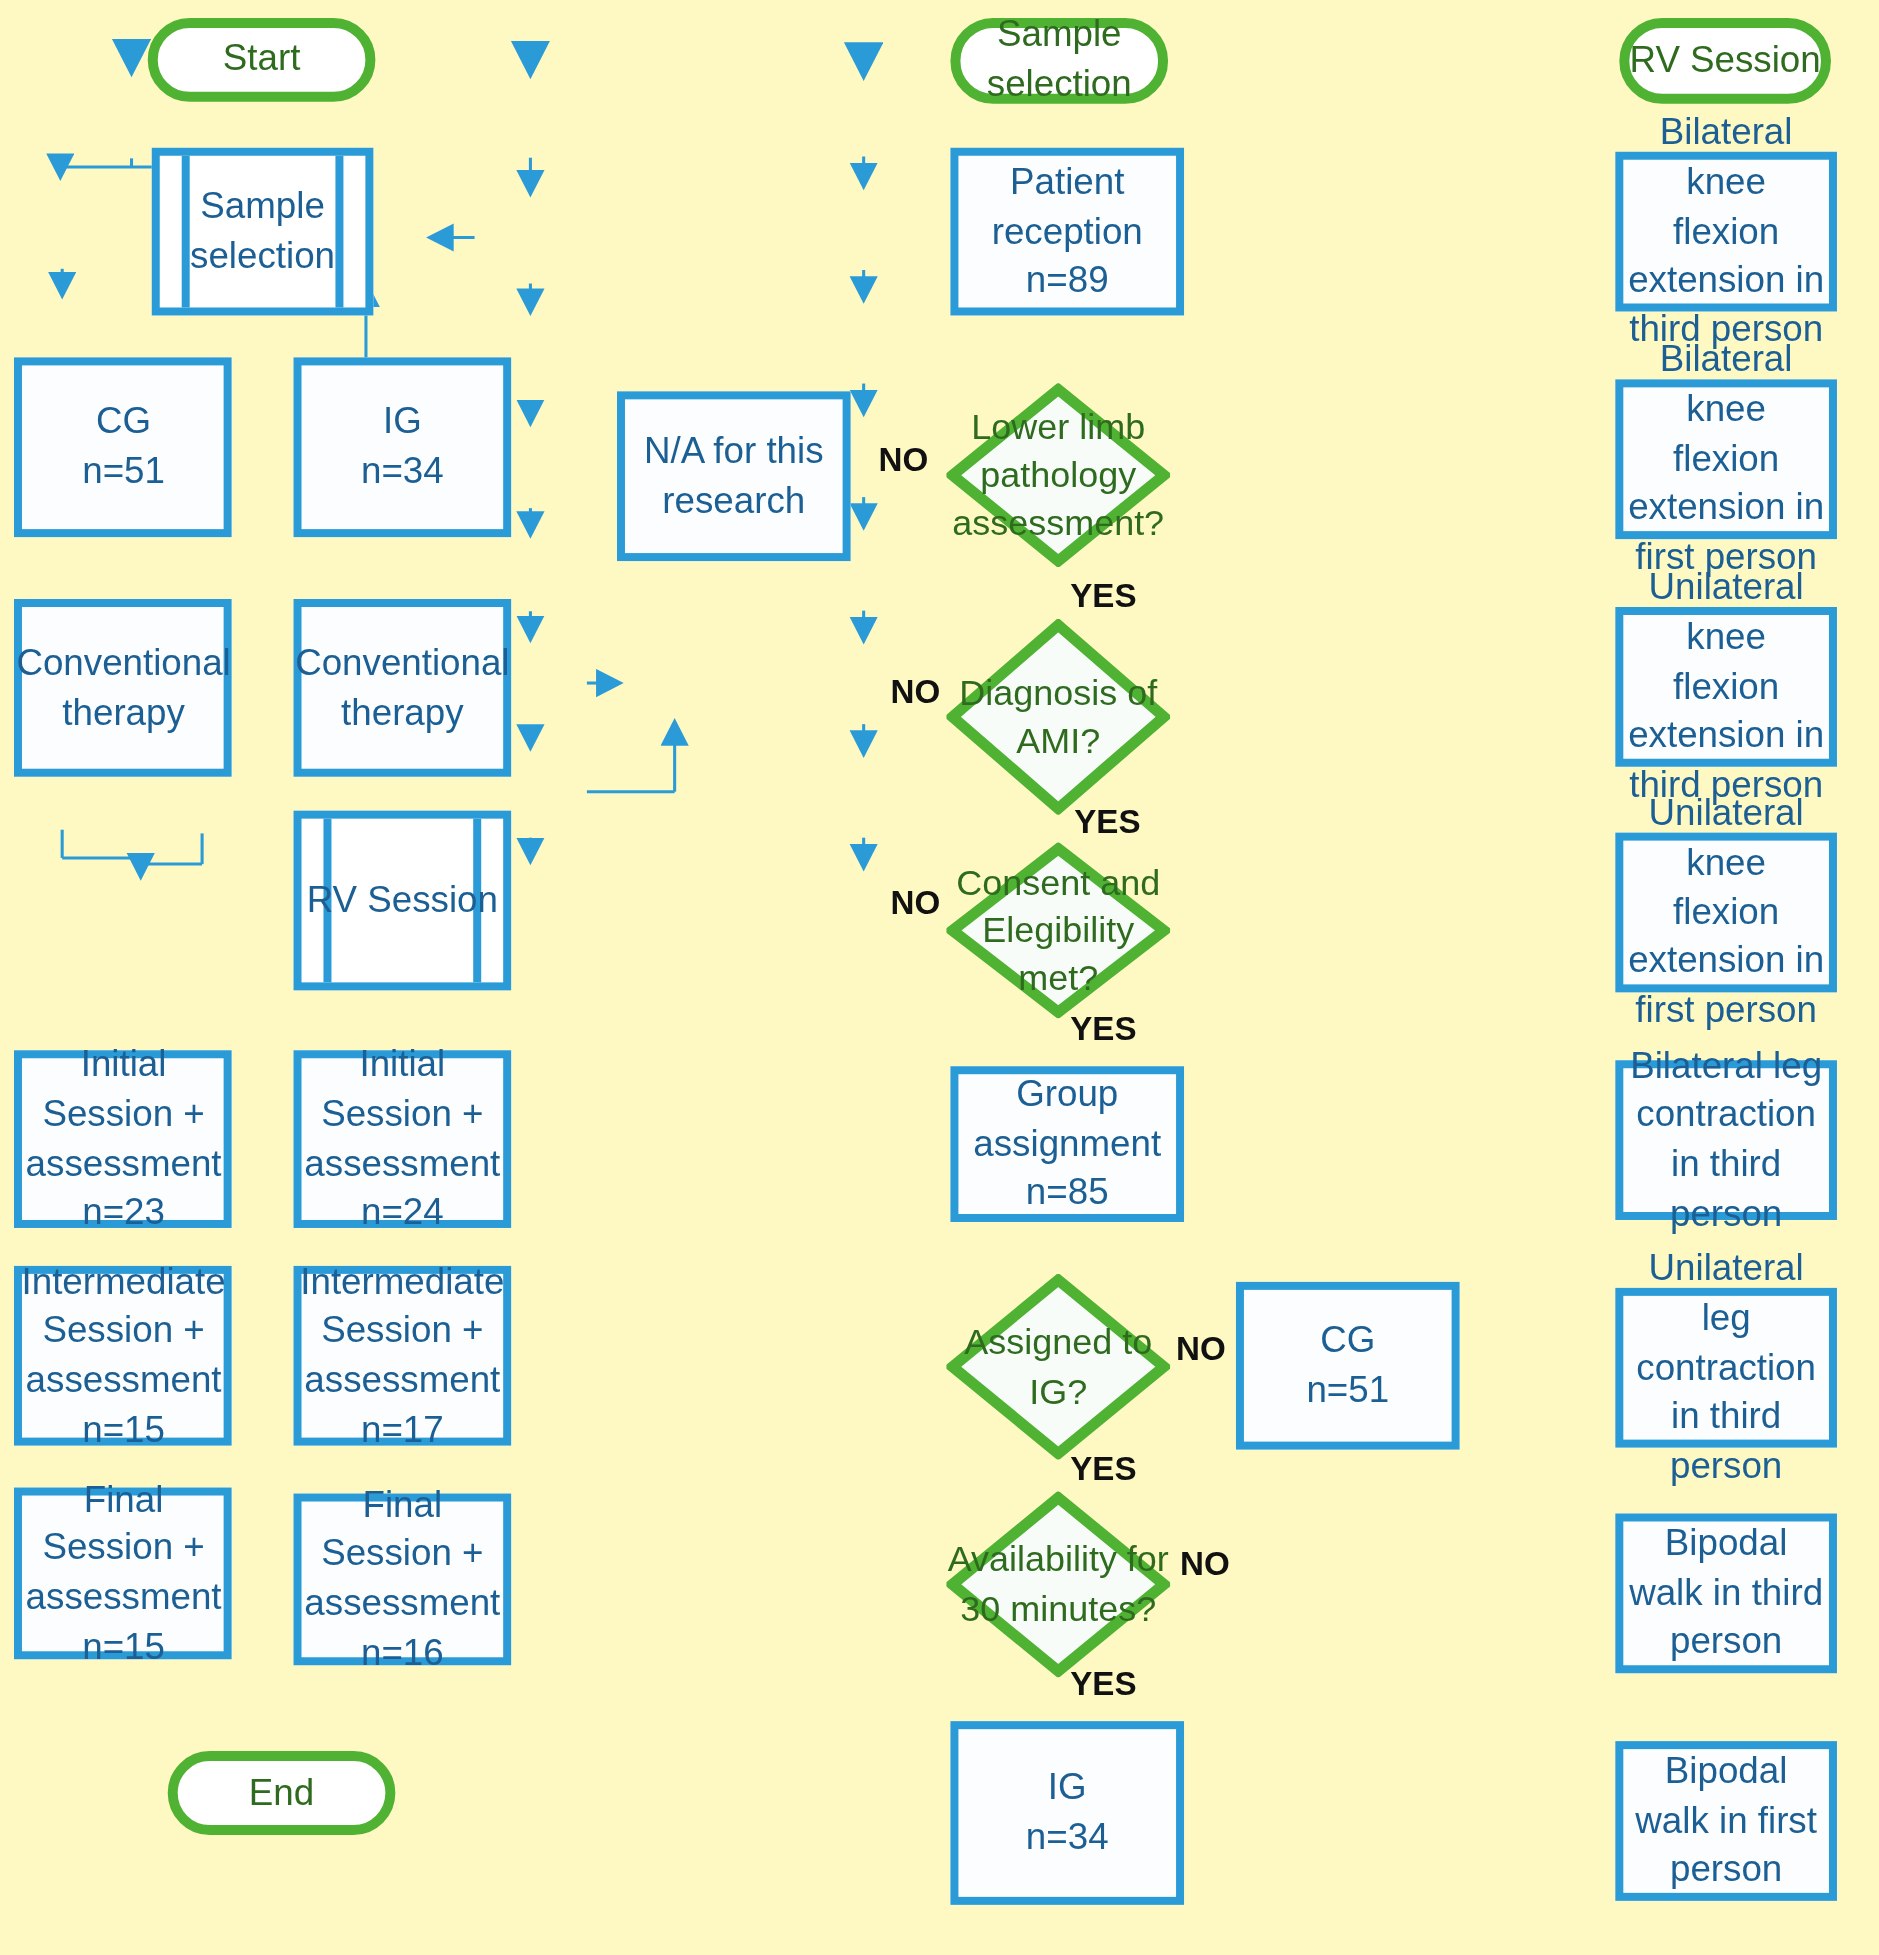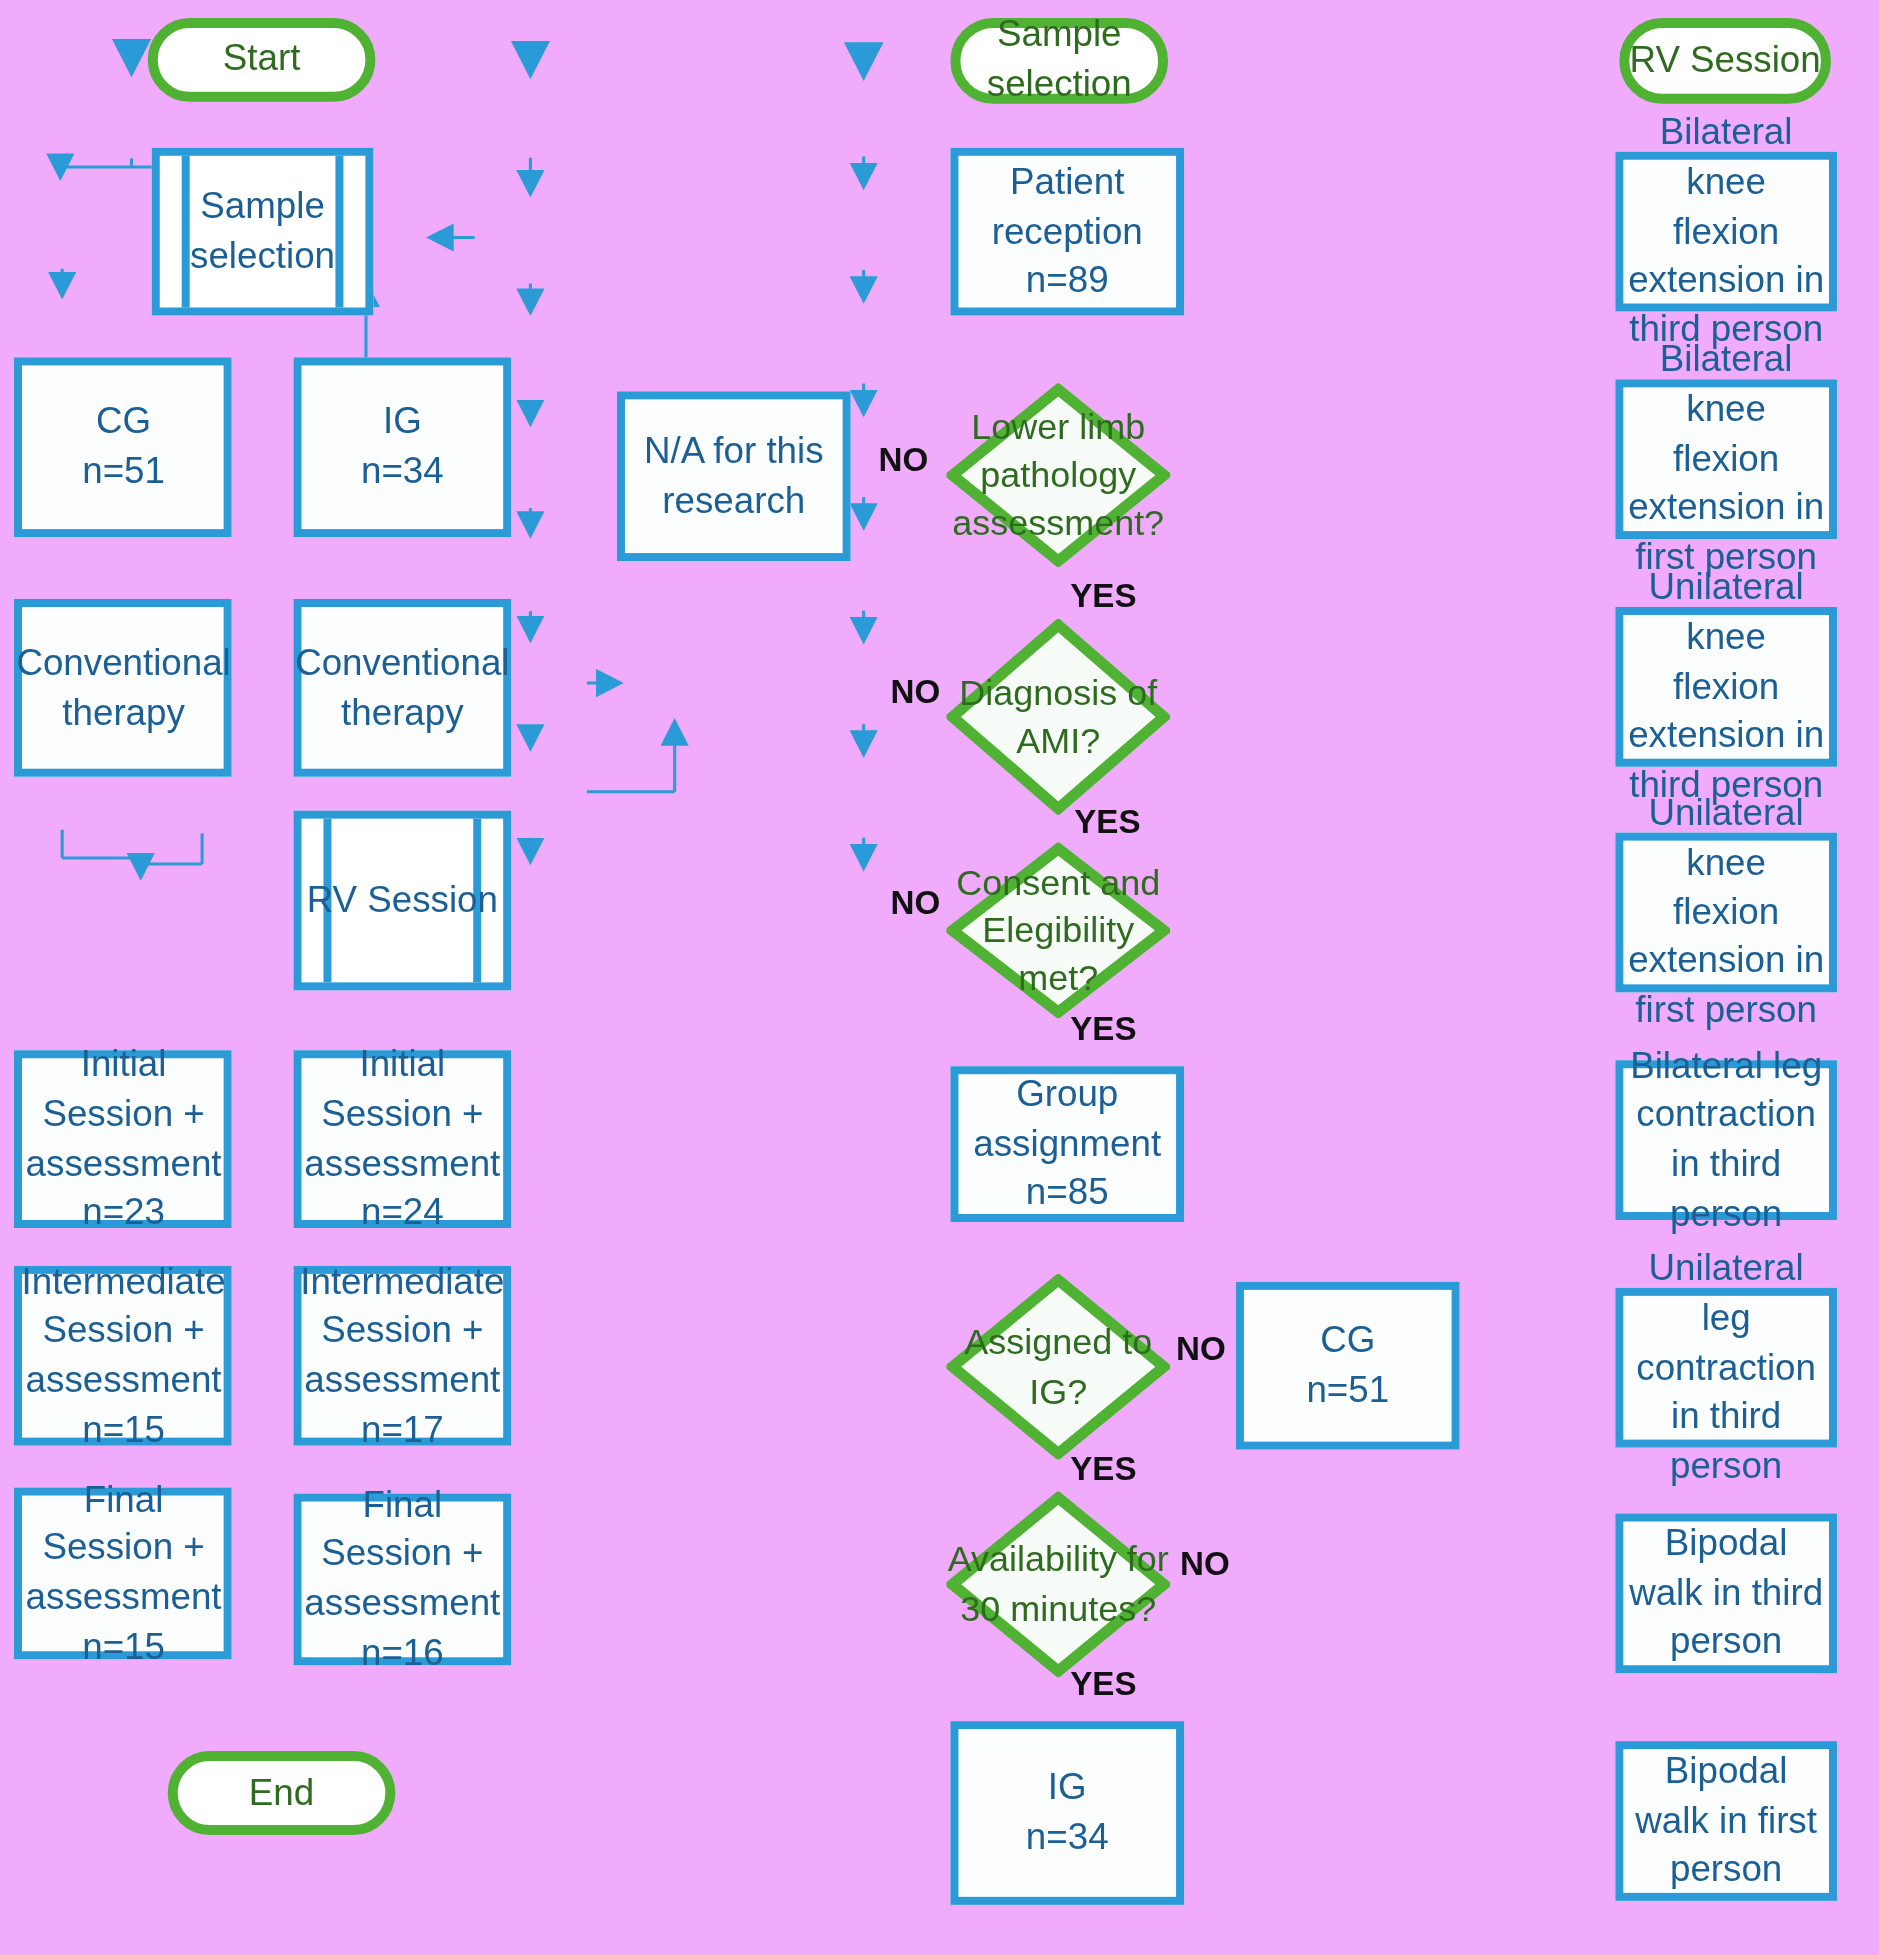--- a/index.html
+++ b/index.html
@@ -1,17 +1,17 @@
 <!DOCTYPE html>
 <html style="font-size:9.8px"><head>
 <meta charset="utf-8">
 <style>
   html,body{margin:0;padding:0;background:#ffffff;}
   body{font-family:"Liberation Sans", sans-serif;}
-  #stage{position:relative;width:1880px;height:1955px;background:#f0abfc;overflow:hidden;}
+  #stage{position:relative;width:1880px;height:1955px;background:#fef9c3;overflow:hidden;}
   svg#edges{position:absolute;left:0;top:0;width:1880px;height:1955px;pointer-events:none;}
 
   .node{position:absolute;box-sizing:border-box;display:flex;align-items:center;justify-content:center;text-align:center;}
   .node .lbl{white-space:pre-line;line-height:1.34;}
 
   
   .proc{border:4.9px solid #2b9bd8;background:#fbfdfe;}
   .proc .lbl{color:#1b5f94;font-size:18.4px;}
 
   

